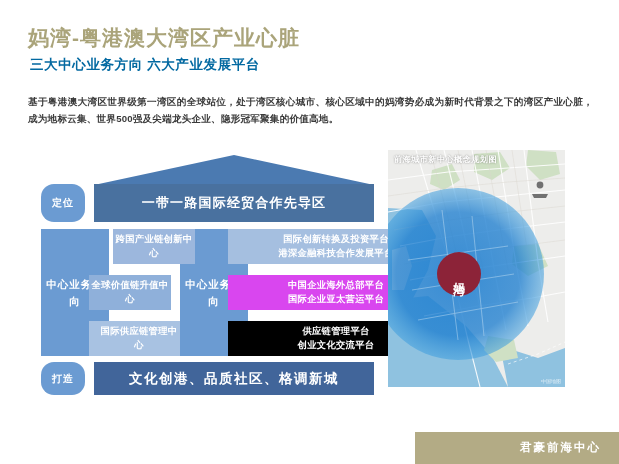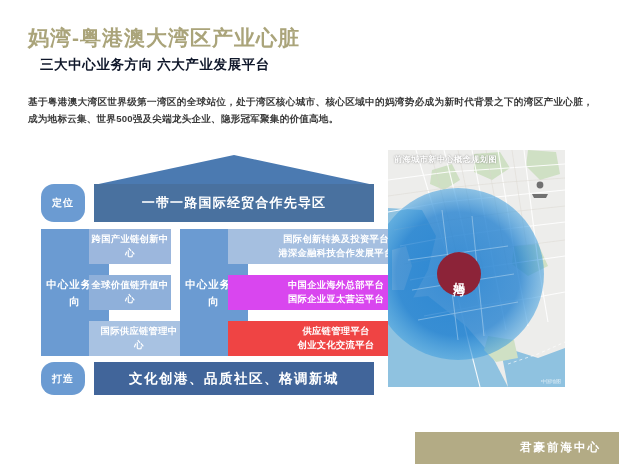--- a/index.html
+++ b/index.html
@@ -12,23 +12,23 @@
   }
   #slide{position:absolute;left:0;top:0;width:619px;height:464px;background:#ffffff;overflow:hidden;}
 
   
   .title{
     position:absolute;left:28px;top:26px;
     font-size:21px;font-weight:bold;letter-spacing:1px;
     color:#aaa47a;line-height:1.1;white-space:nowrap;
   }
   .subtitle{
-    position:absolute;left:40px;top:58px;
+    position:absolute;left:30px;top:58px;
     font-size:13.5px;font-weight:bold;letter-spacing:.6px;
-    color:#0f172a;line-height:1.1;white-space:nowrap;
+    color:#0369a1;line-height:1.1;white-space:nowrap;
   }
   .body-text{
     position:absolute;left:28px;top:94px;width:565px;
     font-size:9.6px;font-weight:bold;color:#3a3a3a;
     line-height:1.75;letter-spacing:.2px;text-align:justify;
   }
 
   
   #diagram{position:absolute;left:8px;top:155px;width:366px;height:250px;}
 
@@ -75,26 +75,26 @@
     color:#ffffff;font-weight:bold;text-align:center;
     line-height:1.45;
   }
   .cell.small{width:82px;left:81px;font-size:9.3px;letter-spacing:.3px;}
   .cell.wide{width:136px;left:220px;font-size:9.3px;letter-spacing:.3px;padding-left:40px;}
 
   .r1{top:74px;height:35px;}
   .r2{top:120px;height:35px;}
   .r3{top:166px;height:35px;}
 
-  .sh1{background:#9cb7dd;}
+  .sh1{background:#9cb7dd;margin-left:24px;}
   .sh2{background:#8fb0da;}
   .sh3{background:#a8c2e2;padding-left:9px;}
   .sh4{background:#a5bfe0;}
   .sh5{background:#d946ef;}
-  .sh6{background:#ef4444;}
+  .sh6{background:#000000;}
 
   
   #map{
     position:absolute;left:388px;top:150px;width:177px;height:237px;
     background:#be185d;overflow:hidden;
   }
   #map svg{display:block;}
   .map-caption{
     position:absolute;left:6px;top:4px;
     font-size:8.2px;color:#ffffff;font-weight:bold;letter-spacing:.4px;

